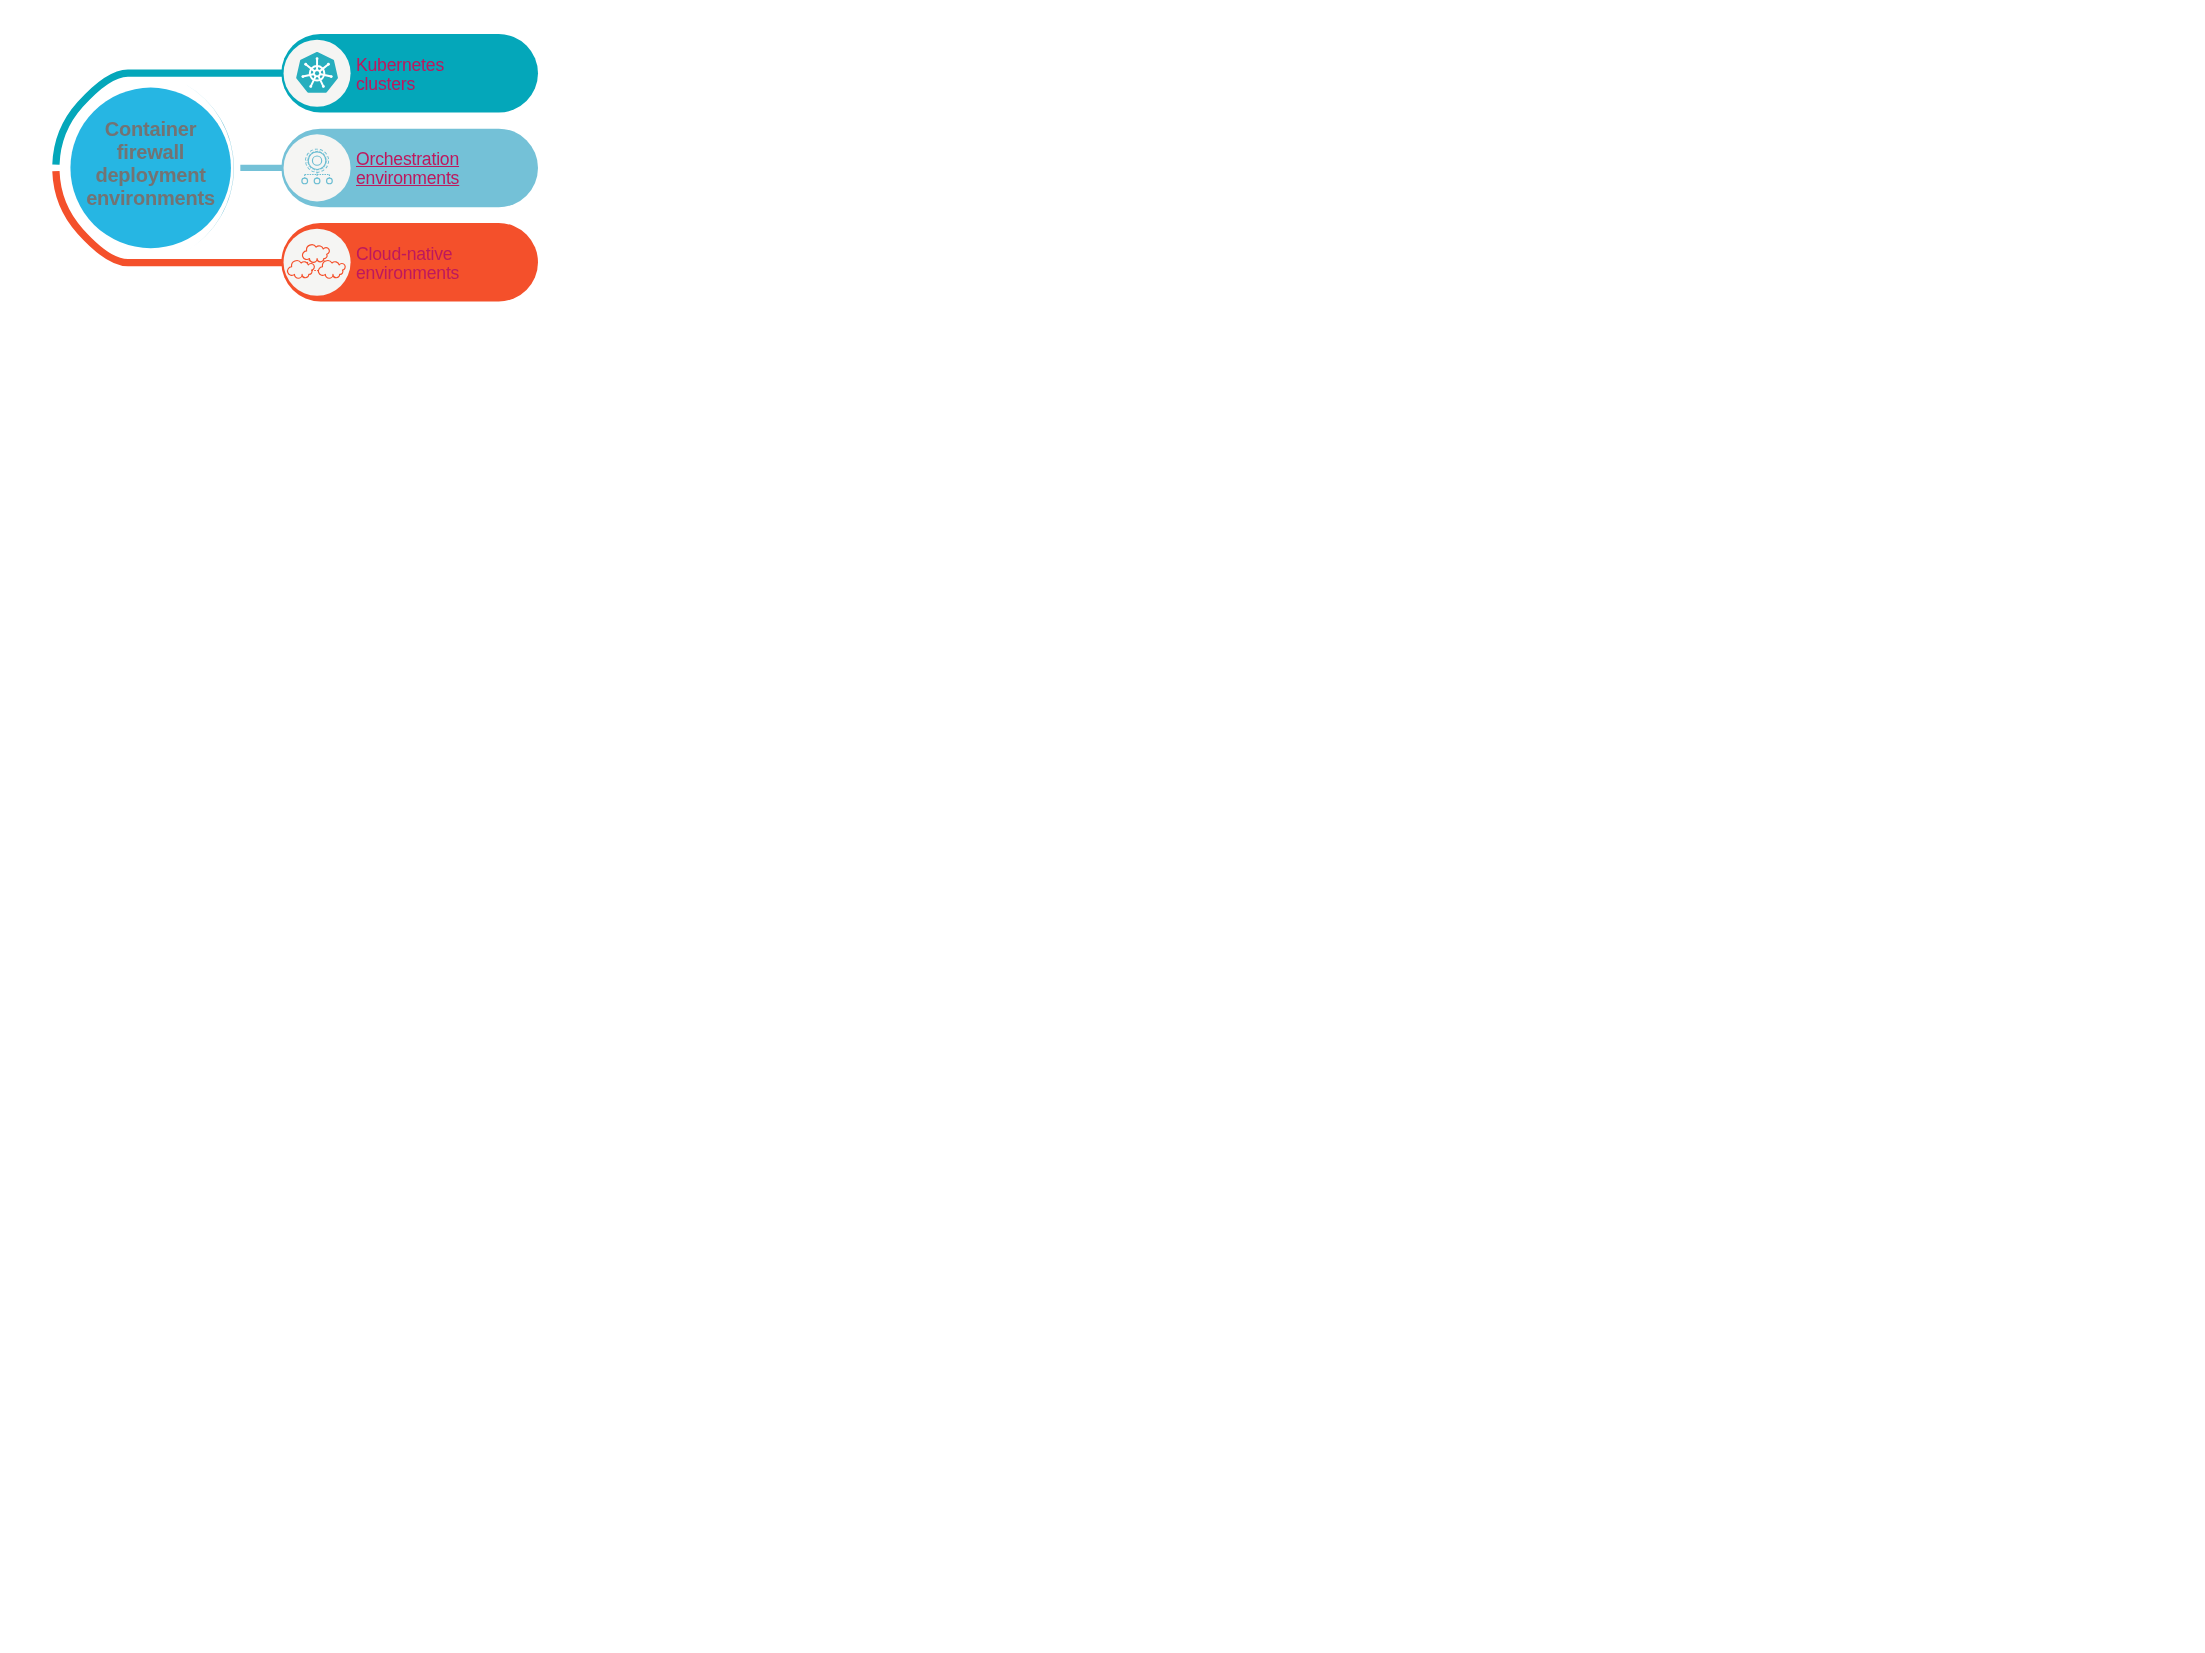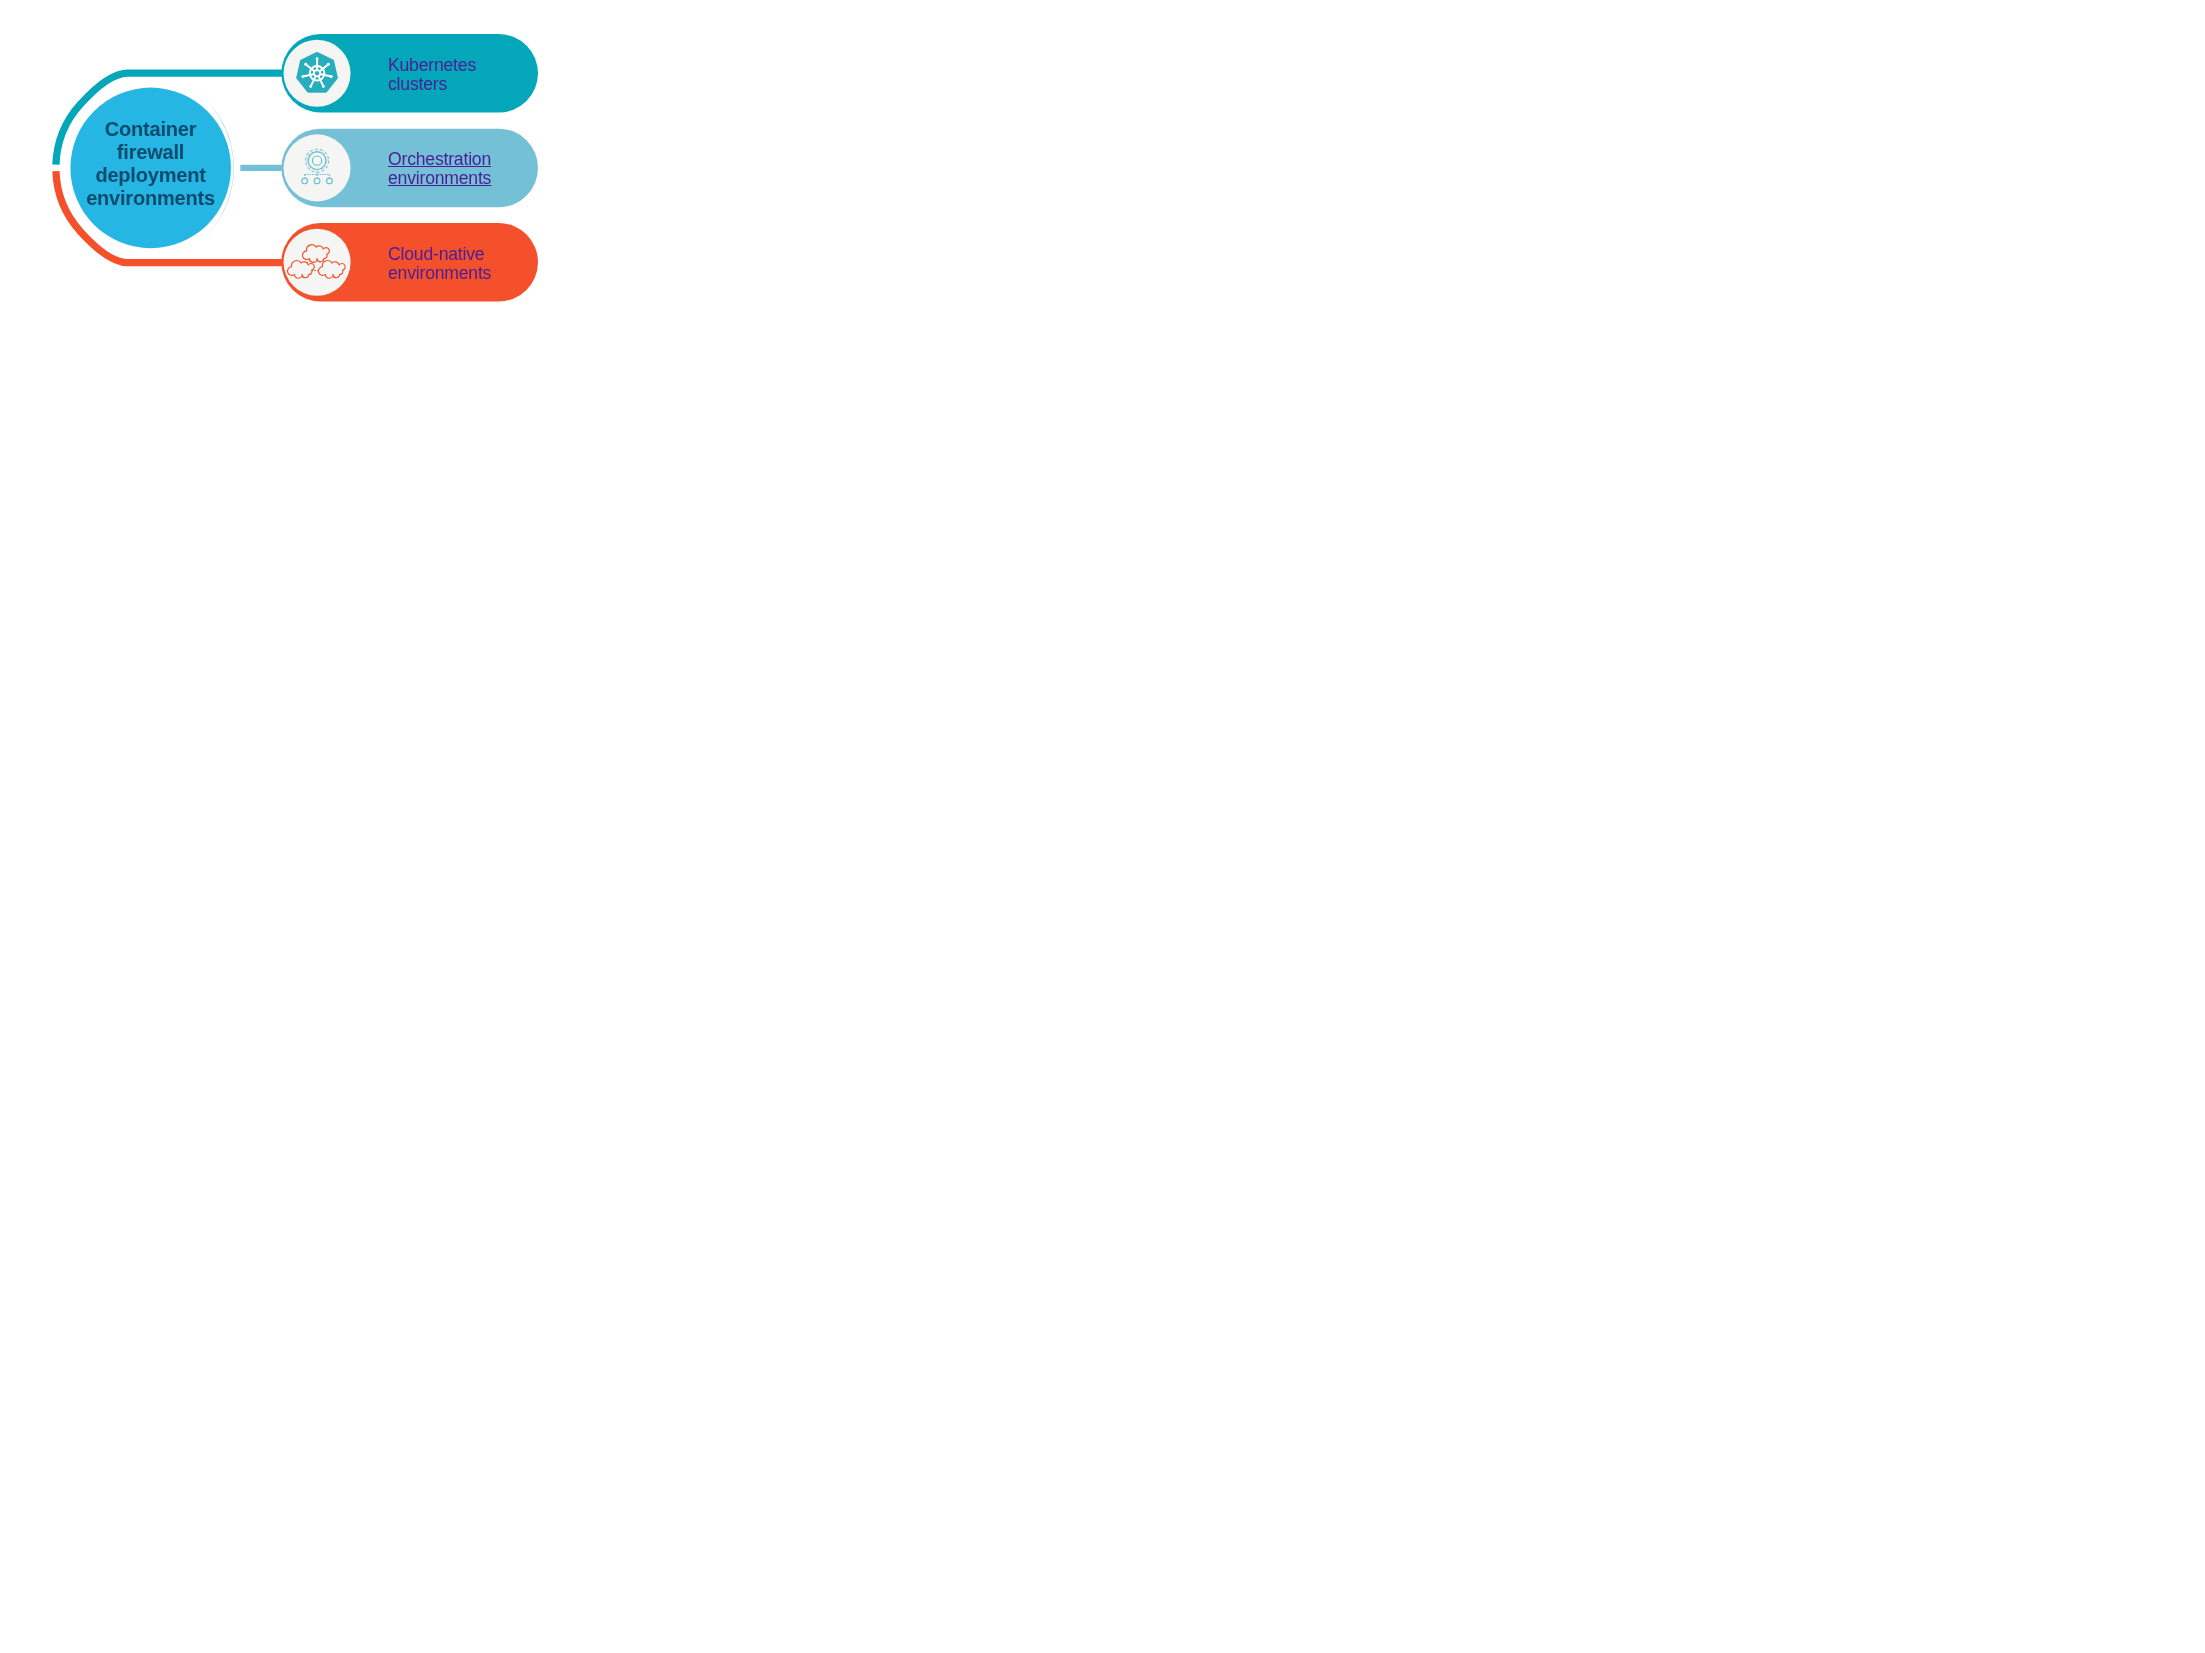--- a/index.html
+++ b/index.html
@@ -9,31 +9,31 @@
     height: 331px;
     background: #ffffff;
     overflow: hidden;
     font-family: "Liberation Sans", "DejaVu Sans", sans-serif;
   }
   .stage svg { position: absolute; left: 0; top: 0; }
   .center-label {
     position: absolute;
     left: 80px; top: 118px; width: 141px;
     text-align: center;
-    color: #0c4a6e;
+    color: #737373;
     font-weight: bold;
     font-size: 20px;
     line-height: 23px;
     letter-spacing: -0.2px;
   }
   .center-label span { display: block; }
   .pill-label {
     position: absolute;
-    left: 388px;
-    color: #4c1d95;
+    left: 356px;
+    color: #be185d;
     font-size: 17.6px;
     line-height: 18.5px;
     letter-spacing: -0.2px;
     white-space: nowrap;
   }
   .pill-label span { display: block; }
   .pill-label.p1 { top: 56px; }
   .pill-label.p2 { top: 150px; text-decoration: underline; }
   .pill-label.p3 { top: 245px; }
 </style>

